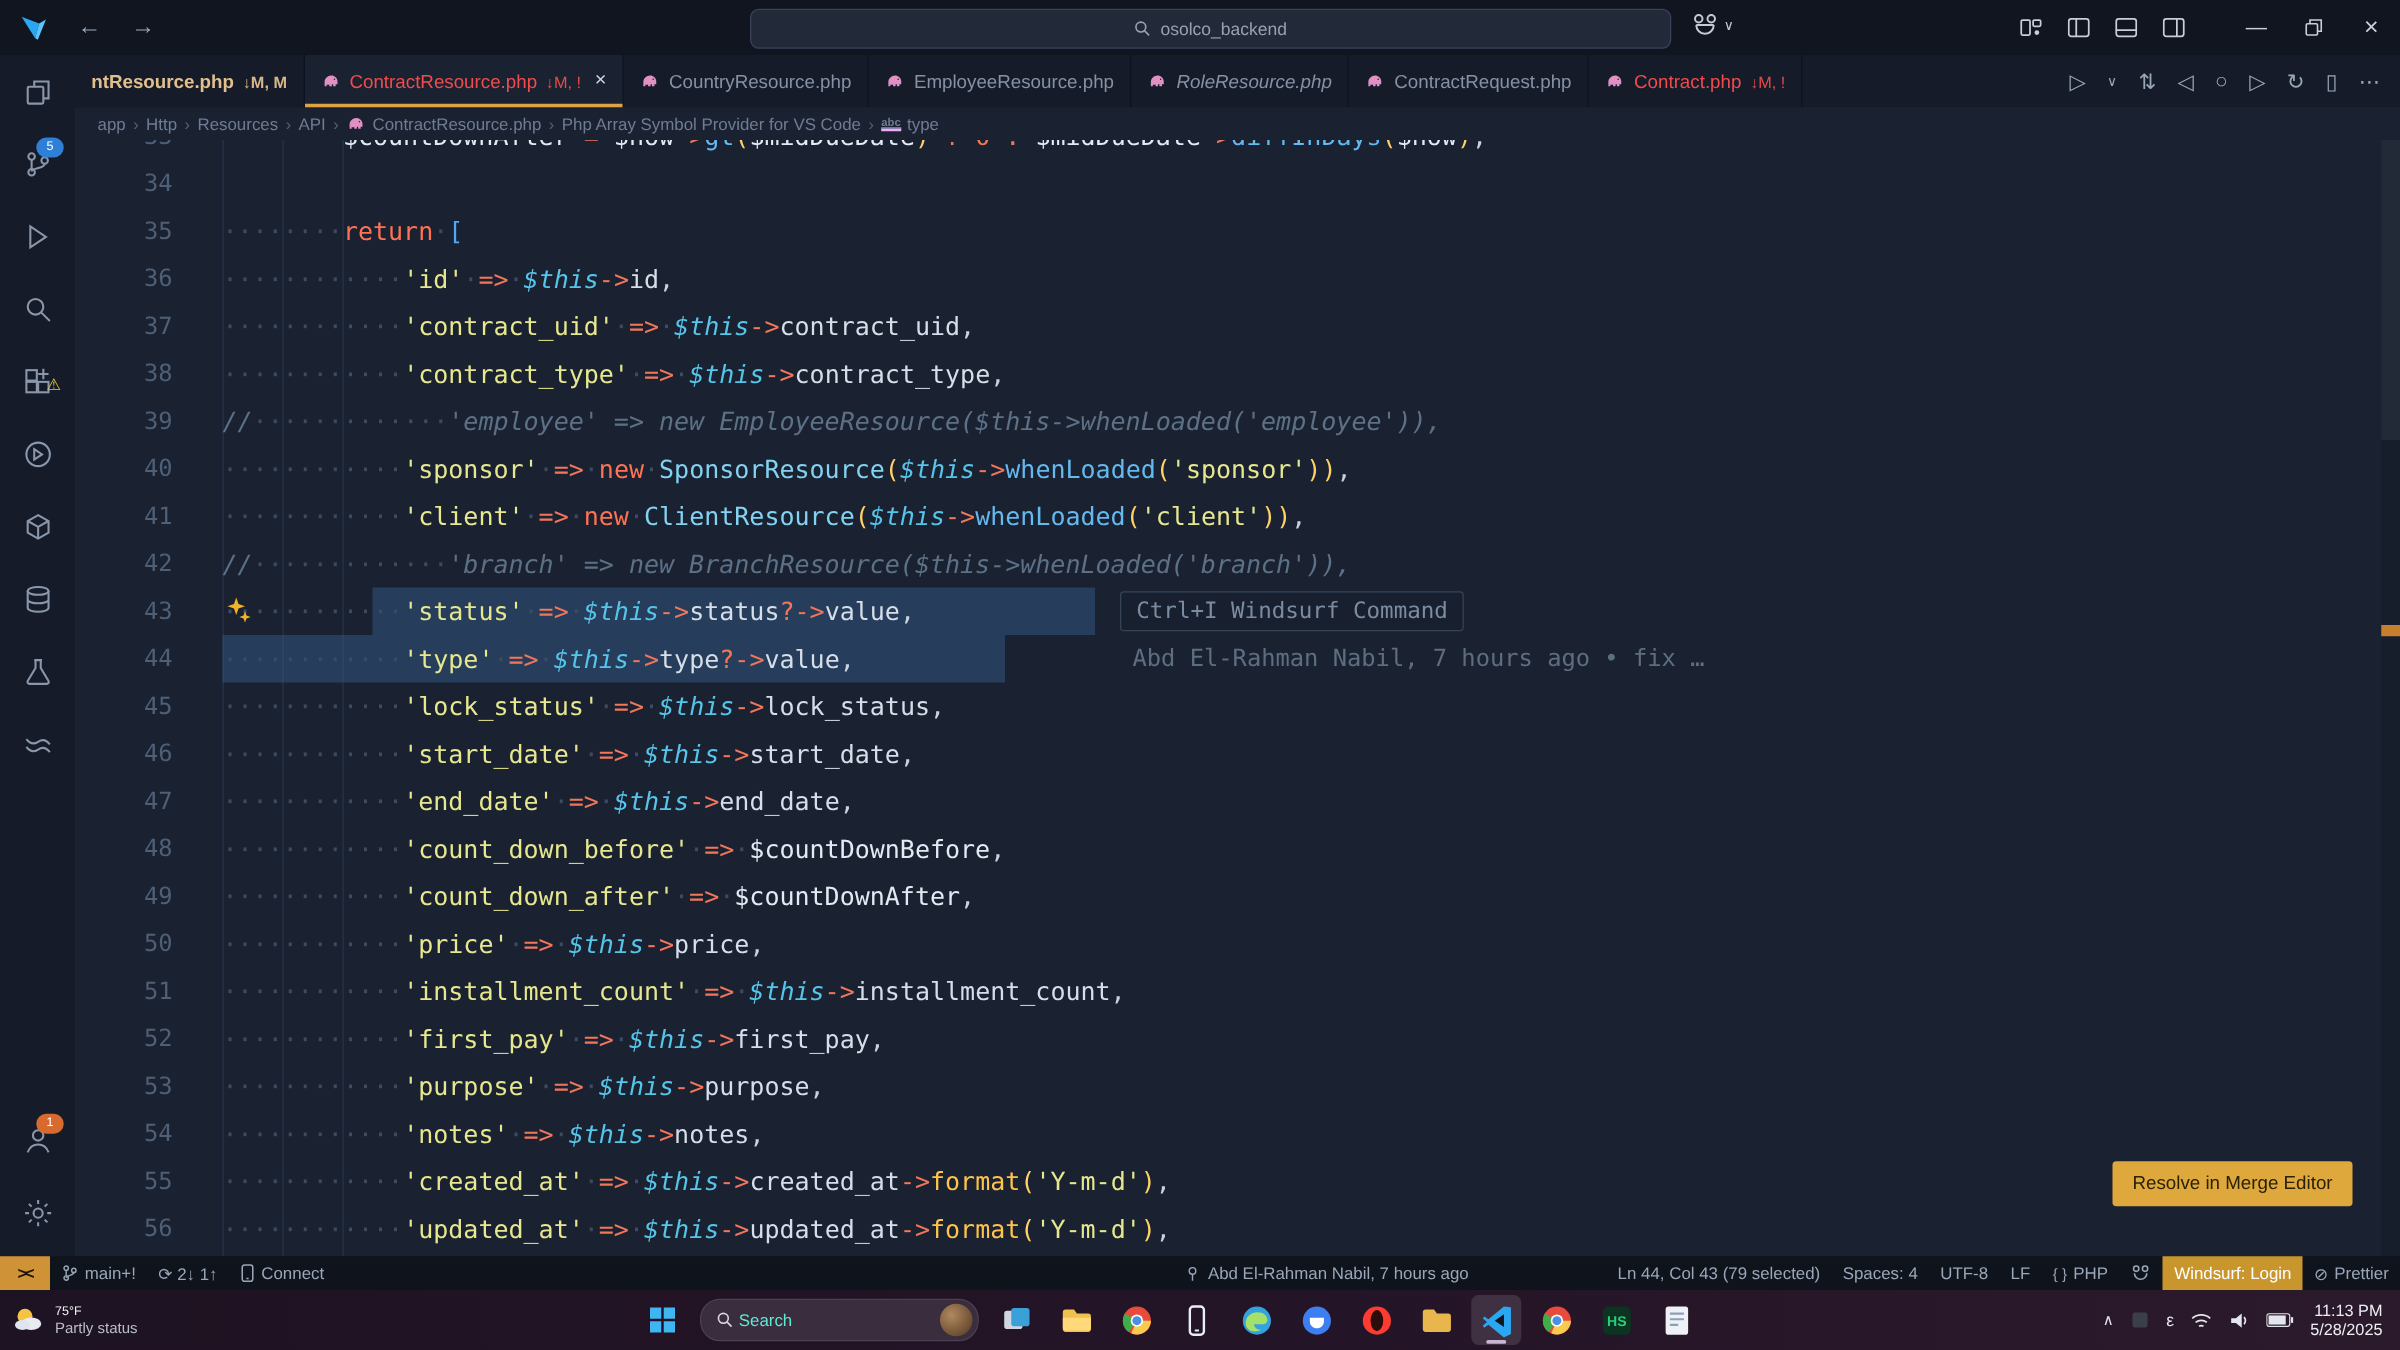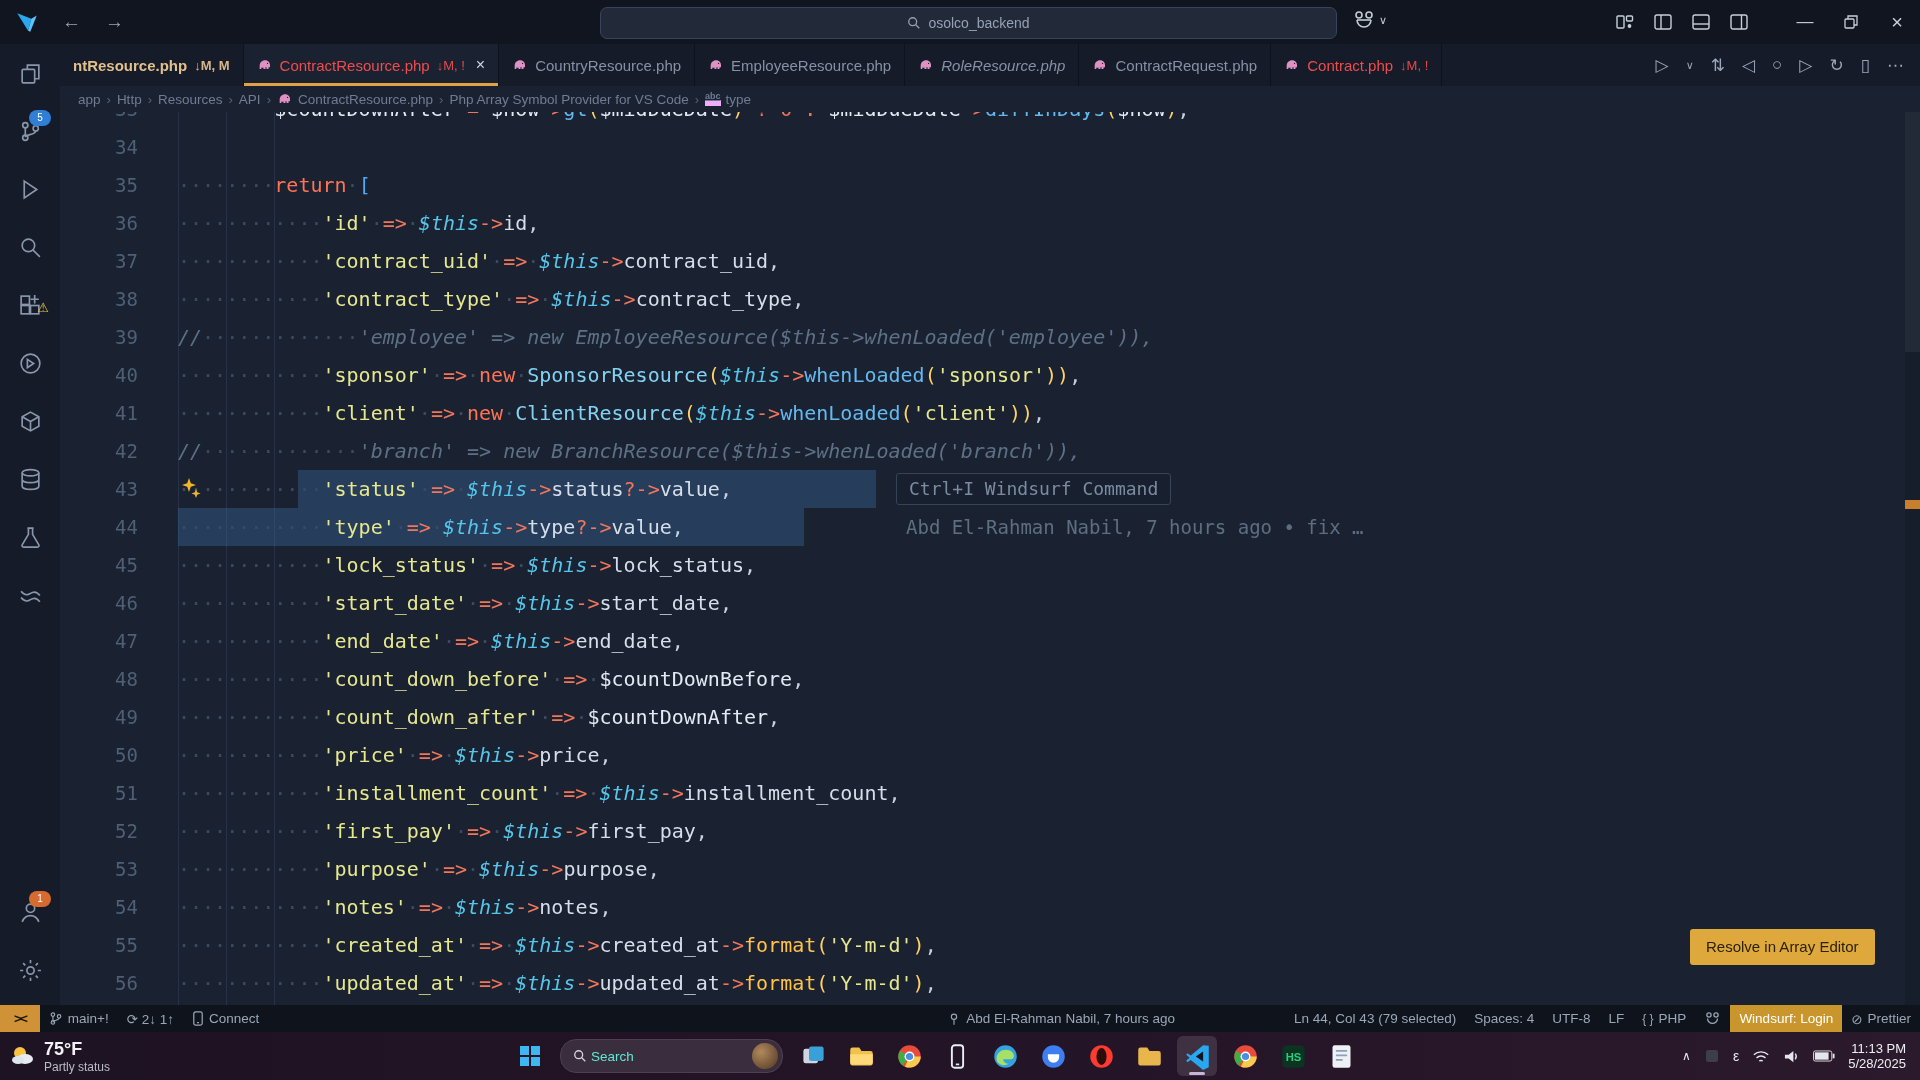--- a/index.html
+++ b/index.html
@@ -35,21 +35,21 @@
   .tab.conflict{color:#f14c4c;}
   .tab.italic .tab-label{font-style:italic;}
   .tab .badges{font-size:13px;opacity:.95;}
   .tab .close{color:#cfd5e1;font-size:16px;margin-left:4px;}
   #editor-actions{margin-left:auto;display:flex;align-items:center;gap:17px;padding-right:16px;color:#9aa7b8;font-size:17px;}
   #editor-actions .ea{display:flex;align-items:center;}
   
   #crumbbar{position:absolute;left:60px;top:86px;right:0;height:26px;background:#1a2232;display:flex;align-items:center;
       padding-left:18px;font-size:13.5px;color:#6f7c92;gap:6px;}
   #crumbbar .sep{color:#55617a;font-size:13px;}
-  .abc-ic{font-size:9px;font-weight:bold;letter-spacing:0;border-bottom:6px solid #f0abfc;line-height:8px;text-decoration:underline;}
+  .abc-ic{font-size:9px;font-weight:bold;letter-spacing:0;border-bottom:3px solid #f0abfc;line-height:8px;text-decoration:underline;}
   
   #editor{position:absolute;left:60px;top:112px;right:0;height:893px;overflow:hidden;background:#1a2232;}
   #code{position:absolute;left:0;top:0;right:15px;bottom:0;font-family:"DejaVu Sans Mono",monospace;font-size:20px;}
   .guide{position:absolute;top:0;bottom:0;width:1px;background:#27324a;}
   .cl{position:absolute;left:0;right:0;height:38px;line-height:38px;white-space:pre;}
   .num{position:absolute;left:0;width:78px;text-align:right;color:#4e5f76;font-size:19px;}
   .txt{position:absolute;left:118px;top:0;}
   .sel{position:absolute;height:38px;background:rgba(61,113,171,0.34);}
   .tk-w{color:#3b4b60;} .tk-k{color:#ff7355;} .tk-s{color:#e6e78e;} .tk-o{color:#f2765a;}
   .tk-v{color:#56c5ea;font-style:italic;} .tk-l{color:#e3eaf3;} .tk-p{color:#d6dee9;}
@@ -70,21 +70,21 @@
   #statusbar{position:absolute;left:0;top:1005px;width:1920px;height:27px;background:#0e131c;display:flex;align-items:center;
       font-size:13.5px;color:#9aa7b8;}
   .sb{display:flex;align-items:center;gap:5px;padding:0 9px;height:27px;white-space:nowrap;}
   #sb-remote{background:#cf9236;color:#1c1505;font-weight:bold;padding:0 14px;letter-spacing:-2px;}
   #sb-right{margin-left:auto;display:flex;align-items:center;}
   #sb-login{background:#c9962e;color:#fff;}
   
   #taskbar{position:absolute;left:0;top:1032px;width:1920px;height:48px;
       background:linear-gradient(90deg,#1e1322,#241427 55%,#2b1a2b);display:flex;align-items:center;}
   #weather{display:flex;align-items:center;gap:8px;padding-left:10px;width:200px;}
-  #weather .t1{font-size:18px;color:#f0f2f5;font-weight:bold;}
+  #weather .t1{font-size:10px;color:#f0f2f5;}
   #weather .t2{font-size:12px;color:#b9bdc7;}
   #tb-center{display:flex;align-items:center;gap:10px;margin-left:300px;}
   .tbi{width:40px;height:40px;border-radius:6px;display:flex;align-items:center;justify-content:center;position:relative;}
   .tbi.activeapp{background:rgba(255,255,255,.12);}
   .tbi.activeapp::after{content:"";position:absolute;bottom:1px;left:12px;right:12px;height:3px;border-radius:2px;background:#c9b6d6;}
   #tb-search{height:32px;width:205px;border-radius:16px;background:#3a2d3e;border:1px solid #4e3f52;display:flex;
       align-items:center;gap:4px;color:#5eead4;font-size:13.5px;padding:0 4px 0 12px;}
   #tb-search .thumb{margin-left:auto;width:26px;height:26px;border-radius:13px;
       background:radial-gradient(circle at 35% 35%,#b08a5e,#6e4f33 70%,#4a3420);}
   #tray{margin-left:auto;display:flex;align-items:center;gap:13px;padding-right:14px;color:#e3e6ec;}
@@ -368,21 +368,21 @@
       <path d="M9 1l1.8 5.2L16 8l-5.2 1.8L9 15 7.2 9.8 2 8l5.2-1.8z" fill="#f0b429"></path>
       <path d="M16 12l1.2 3.3L20.5 16.5l-3.3 1.2L16 21l-1.2-3.3-3.3-1.2 3.3-1.2z" fill="#f0b429"></path>
     </svg>
     <div id="inline-hint">Ctrl+I Windsurf Command</div>
     <div id="blame">Abd El-Rahman Nabil, 7 hours ago • fix …</div>
     <div id="vscrollbar">
       <div id="vthumb"></div>
       <div id="scroll-mark"></div>
     </div>
   </div>
-  <button id="resolve-btn">Resolve in Array Editor</button>
+  <button id="resolve-btn">Resolve in Merge Editor</button>
 
   <div id="statusbar">
     <span class="sb" id="sb-remote">&gt;&lt;</span>
     <span class="sb">
       <svg width="14" height="15" viewBox="0 0 16 16" fill="none" stroke="#9aa7b8" stroke-width="1.3">
           <circle cx="4.5" cy="3.5" r="2"></circle>
           <circle cx="4.5" cy="12.5" r="2"></circle>
           <circle cx="11.5" cy="5.5" r="2"></circle>
           <path d="M4.5 5.5v5M11.5 7.5c0 3-7 2-7 5"></path>
         </svg>

